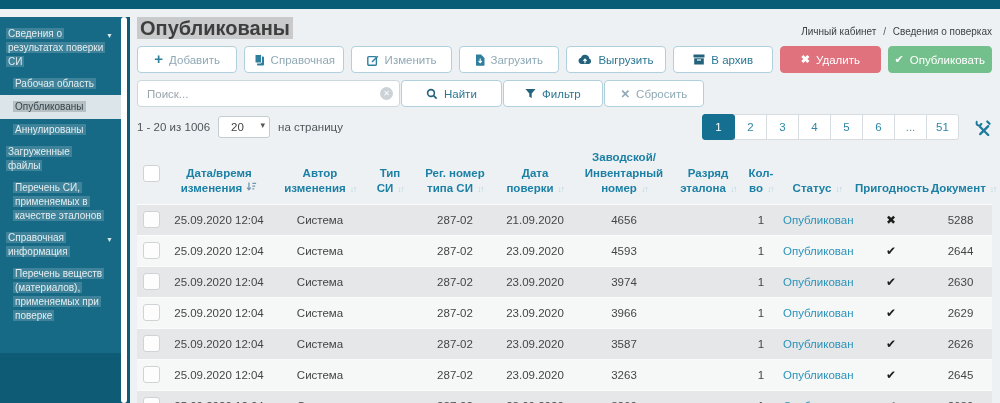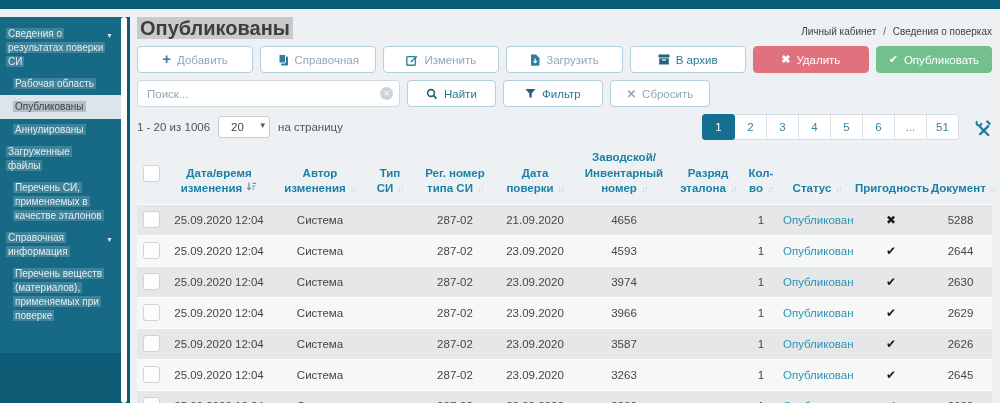--- a/index.html
+++ b/index.html
@@ -41,29 +41,29 @@
   .btn.muted{color:#8fa9b5;}
   .btn.activeish{color:#2b7795;}
   .btn.activeish .ic{color:#22627c;}
   .btn-danger{background:#e0727e;border:1px solid #e0727e;color:#fff;}
   .btn-danger .ic{color:#fff;font-weight:bold;font-size:11px;}
   .btn-success{background:#74c08c;border:1px solid #74c08c;color:#fff;}
   .btn-success .ic{color:#fff;font-size:11px;}
   .plus-glyph{font-size:15px;font-weight:bold;line-height:1;margin-top:-2px;}
 
   
-  .searchbar{display:flex;gap:7px;margin-top:7px;align-items:flex-end;}
+  .searchbar{display:flex;gap:1px;margin-top:7px;align-items:flex-end;}
   .search-wrap{position:relative;width:263px;}
   .search-input{width:100%;height:27px;box-sizing:border-box;border:1px solid #ccd8dd;border-radius:4px;
                 padding:0 26px 0 9px;font-size:11.5px;color:#5a6468;outline:none;
                 font-family:"Liberation Sans","DejaVu Sans",sans-serif;}
   .search-input::placeholder{color:#9aa6ac;}
   .clear-ic{position:absolute;right:7px;top:7px;width:13px;height:13px;border-radius:50%;
             background:#ccd3d8;color:#fff;font-size:8px;line-height:13px;text-align:center;cursor:pointer;}
-  .btn.small{flex:0 0 auto;padding:0 18px;}
+  .btn.small{flex:0 0 auto;padding:0 24px;}
   .btn.w100{flex:0 0 100px;}
 
   
   .controls{display:flex;align-items:center;margin-top:7px;height:26px;font-size:11.5px;color:#4e565a;}
   .select-wrap{position:relative;margin:0 8px;width:52px;height:22px;}
   .per-page{appearance:none;-webkit-appearance:none;width:100%;height:100%;border:1px solid #c6cdd1;
             border-radius:3px;background:#fff;font-size:11.5px;color:#444;padding:0 0 0 12px;outline:none;
             font-family:"Liberation Sans","DejaVu Sans",sans-serif;}
   .select-caret{position:absolute;right:5px;top:4px;font-size:9px;color:#555;pointer-events:none;}
   .spacer{flex:1;}
@@ -148,20 +148,29 @@
         <span>Изменить</span>
       </button>
       <button class="btn muted">
         <span class="ic">
             <svg width="10" height="12" viewBox="0 0 10 12">
               <path d="M1 .5h5L9.5 4v7a.8.8 0 0 1-.8.8H1.8A.8.8 0 0 1 1 11z" fill="currentColor"></path>
               <path d="M5.2 4.5v4M3.6 7l1.6 1.6L6.8 7" stroke="#fff" stroke-width="1.1" fill="none"></path>
             </svg>
           </span>
         <span>Загрузить</span>
+      </button>
+      <button class="btn activeish">
+        <span class="ic">
+            <svg width="14" height="11" viewBox="0 0 14 11">
+              <path d="M3.5 10A3.2 3.2 0 0 1 3 3.7 4.2 4.2 0 0 1 11.2 4.6 2.8 2.8 0 0 1 10.8 10z" fill="currentColor"></path>
+              <path d="M7 9.2V5.2M5.4 6.8 7 5.2l1.6 1.6" stroke="#fff" stroke-width="1.2" fill="none"></path>
+            </svg>
+          </span>
+        <span>Выгрузить</span>
       </button>
       <button class="btn activeish">
         <span class="ic">
             <svg width="12" height="11" viewBox="0 0 12 11">
               <rect x="0.5" y="0.5" width="11" height="3" fill="currentColor"></rect>
               <rect x="1.2" y="4.3" width="9.6" height="6.2" fill="currentColor"></rect>
               <rect x="4" y="5.4" width="4" height="1.2" fill="#fff"></rect>
             </svg>
           </span>
         <span>В архив</span>

